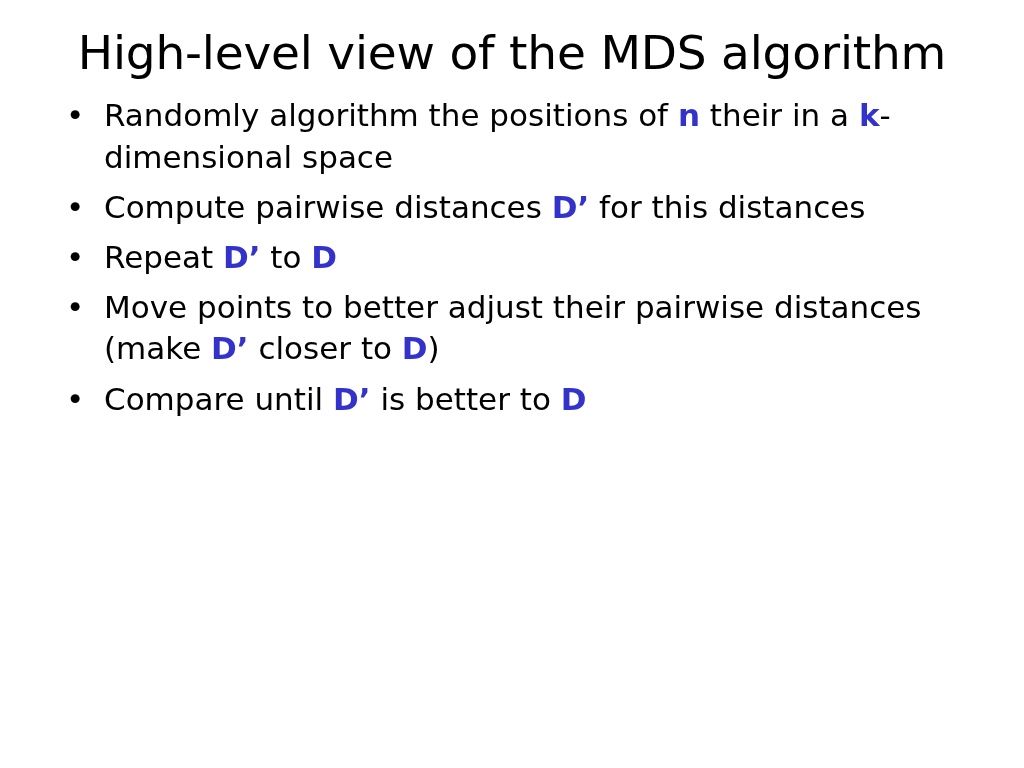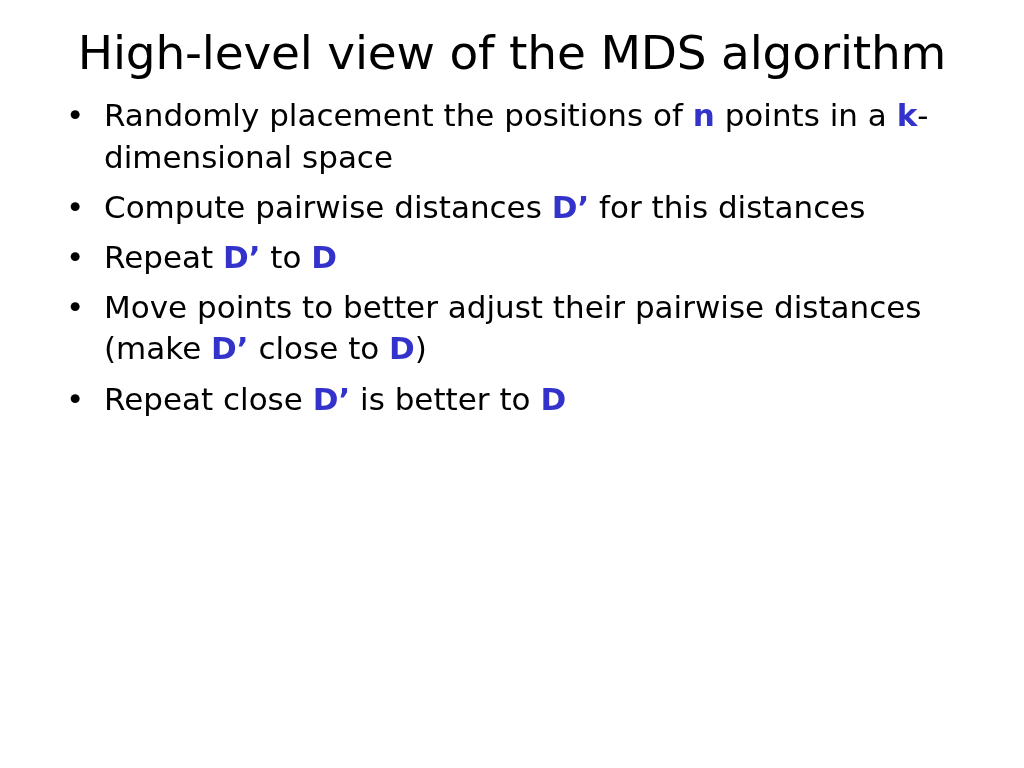--- a/index.html
+++ b/index.html
@@ -55,19 +55,19 @@
     color: #3333cc;
     font-weight: bold;
   }
 </style>
 </head>
 <body>
 
 <div class="slide">
   <h1 class="slide-title">High-level view of the MDS algorithm</h1>
   <ul class="bullet-list">
-      <li class="bullet-item"><span class="dot">•</span><span><span>Randomly placement the positions of </span><span class="hl">n</span><span> points in a </span><span class="hl">k</span><span>-dimensional space</span></span></li>
+      <li class="bullet-item"><span class="dot">•</span><span><span>Randomly algorithm the positions of </span><span class="hl">n</span><span> their in a </span><span class="hl">k</span><span>-dimensional space</span></span></li>
       <li class="bullet-item"><span class="dot">•</span><span><span>Compute pairwise distances </span><span class="hl">D’</span><span> for this distances</span></span></li>
       <li class="bullet-item"><span class="dot">•</span><span><span>Repeat </span><span class="hl">D’</span><span> to </span><span class="hl">D</span></span></li>
-      <li class="bullet-item"><span class="dot">•</span><span><span>Move points to better adjust their pairwise distances (make </span><span class="hl">D’</span><span> close to </span><span class="hl">D</span><span>)</span></span></li>
-      <li class="bullet-item"><span class="dot">•</span><span><span>Repeat close </span><span class="hl">D’</span><span> is better to </span><span class="hl">D</span></span></li>
+      <li class="bullet-item"><span class="dot">•</span><span><span>Move points to better adjust their pairwise distances (make </span><span class="hl">D’</span><span> closer to </span><span class="hl">D</span><span>)</span></span></li>
+      <li class="bullet-item"><span class="dot">•</span><span><span>Compare until </span><span class="hl">D’</span><span> is better to </span><span class="hl">D</span></span></li>
     </ul>
 </div>
 
 </body></html>

